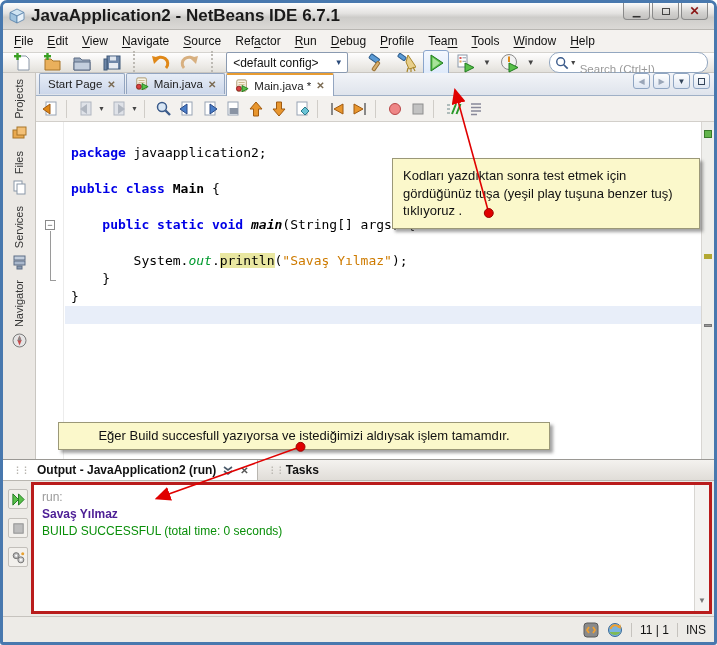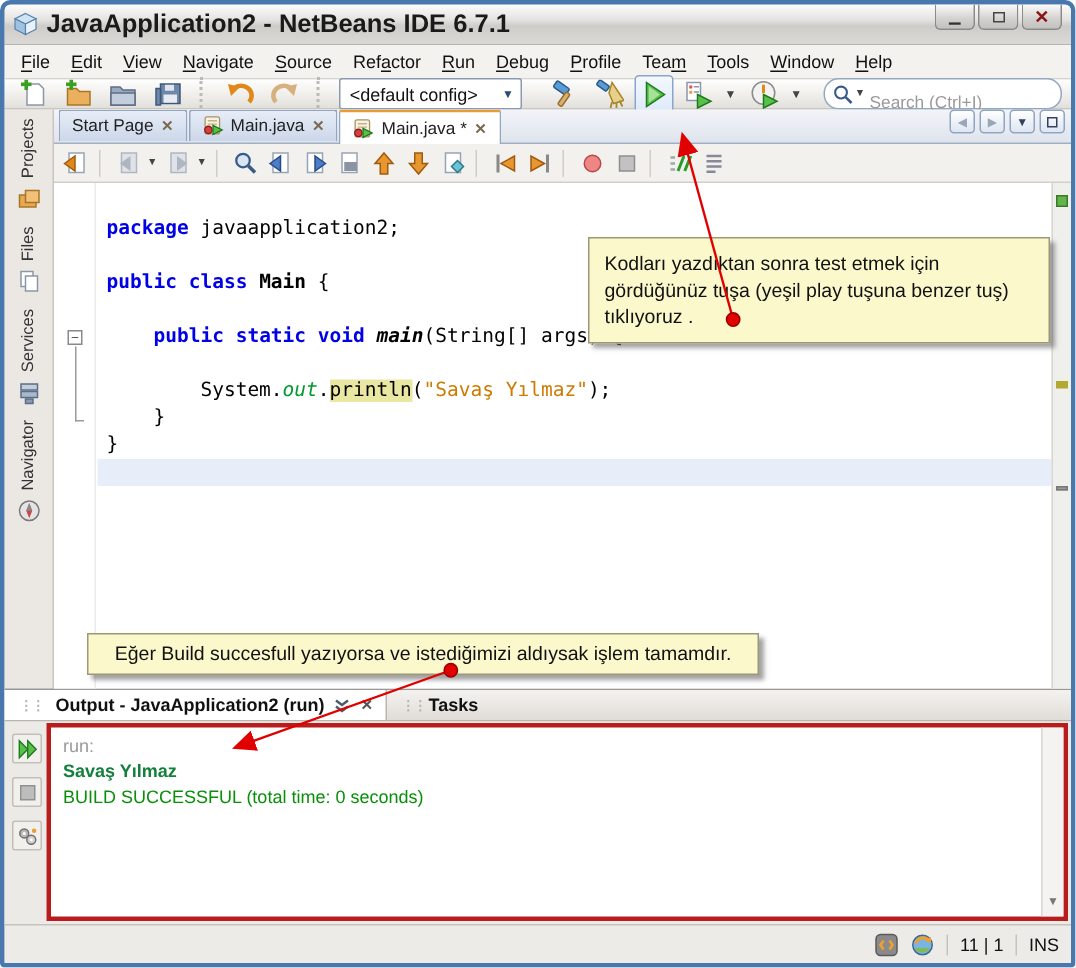--- a/index.html
+++ b/index.html
@@ -109,35 +109,35 @@
   .tasks-tab{display:flex; align-items:center; padding:0 10px; font-size:12px; font-weight:bold; color:#111;}
   .out-body{flex:1; display:flex; min-height:0; background:#eceae6; padding:1px 2px 2px 2px;}
   .out-rail{width:26px; flex:none; display:flex; flex-direction:column; align-items:center; gap:9px; padding-top:7px;}
   .rail-btn{width:20px; height:20px; display:flex; align-items:center; justify-content:center;
     border:1px solid #c2bfba; border-radius:2px; background:#f2f0ec;}
   .rail-btn svg{width:15px; height:15px;}
   .console{flex:1; background:#fff; border:3px solid #b91c1c; position:relative;
     font-family:Liberation Sans, sans-serif; font-size:12px; line-height:17px;
     padding:4px 20px 0 8px; overflow:hidden;}
   .out-line.dim{color:#9a9a9a;}
-  .out-line.stdout{color:#15803d; font-weight:bold;}
+  .out-line.stdout{color:#4c1d95; font-weight:bold;}
   .out-line.success{color:#0a8f0a;}
   .vscroll{position:absolute; right:0; top:0; bottom:0; width:15px; border-left:1px solid #d8d6d2; background:#f4f3f1;}
   .vscroll .dn{position:absolute; bottom:2px; left:0; right:0; text-align:center; font-size:8px; color:#777;}
   
   .statusbar{height:26px; flex:none; display:flex; align-items:center; justify-content:flex-end;
     background:#edebe7; border-top:1px solid #c6c3be; padding:0 8px; gap:8px; font-size:12px; color:#111;}
   .sb-sep{width:1px; height:14px; background:#c6c3be;}
   .sb-ico svg{width:16px; height:16px; display:block;}
   
   .overlay{position:absolute; inset:0; pointer-events:none;}
   .note{position:absolute; background:#fbf8cb; border:1px solid #9b9878; color:#111;
     font-size:13px; line-height:1.35; box-shadow:3px 3px 3px rgba(100,100,100,.6); pointer-events:auto;}
   .note1{left:389px; top:155px; width:308px; padding:8px 10px;}
-  .note2{left:55px; top:419px; width:448px; padding:4px 8px; text-align:center;}
+  .note2{left:55px; top:419px; width:492px; padding:4px 8px; text-align:center;}
   .tooltip{position:absolute; left:455px; top:95px; background:#fdfbd2; border:1px solid #40402a;
     font-size:12px; color:#111; padding:1px 7px 2px; pointer-events:auto;}
   .arrows{position:absolute; inset:0; width:100%; height:100%;}
 </style>
 </head>
 <body>
 
 <div class="window">
 
   <div class="titlebar">

